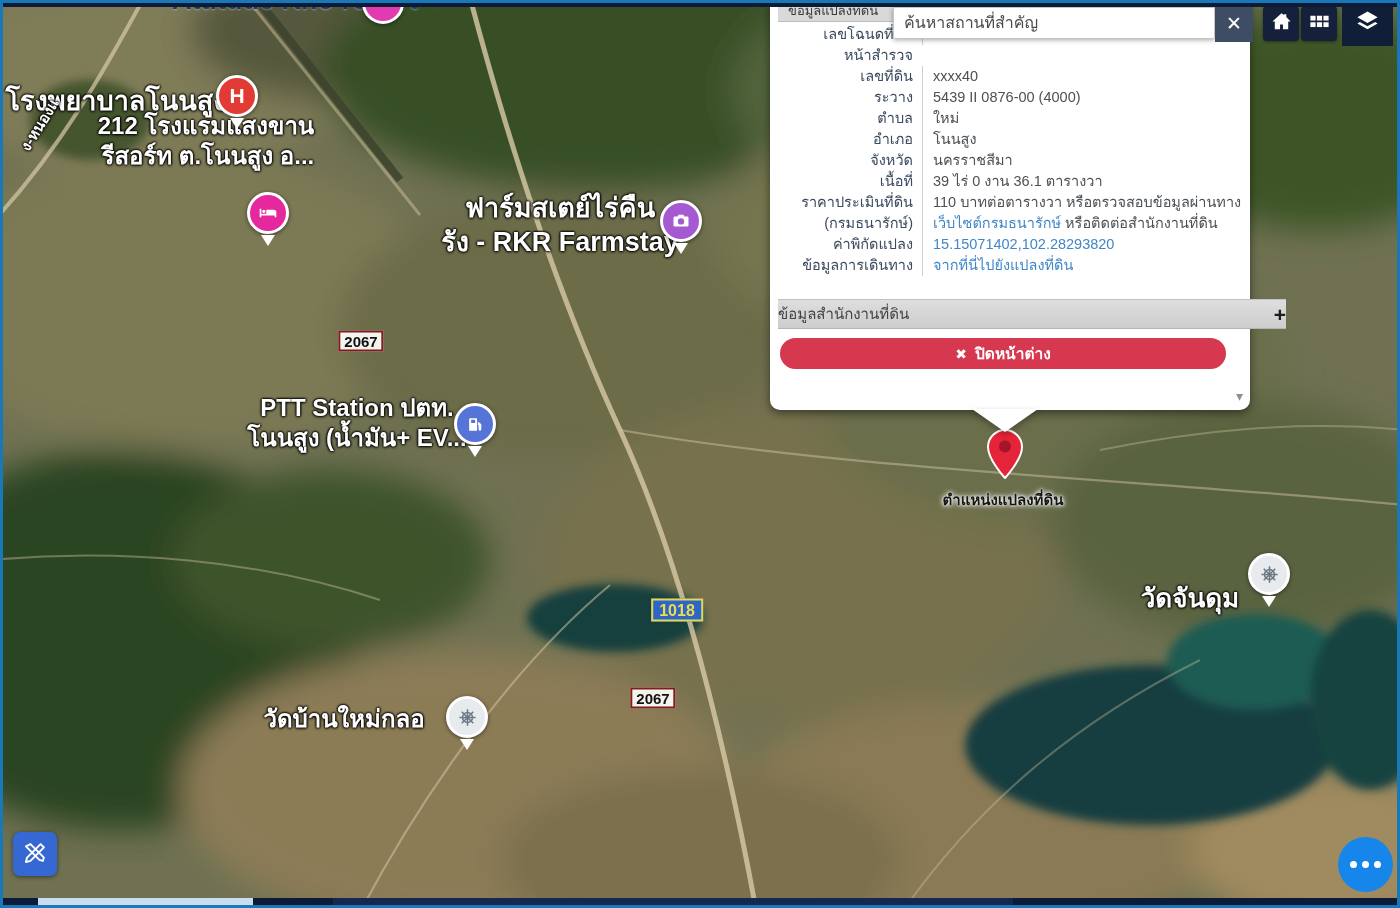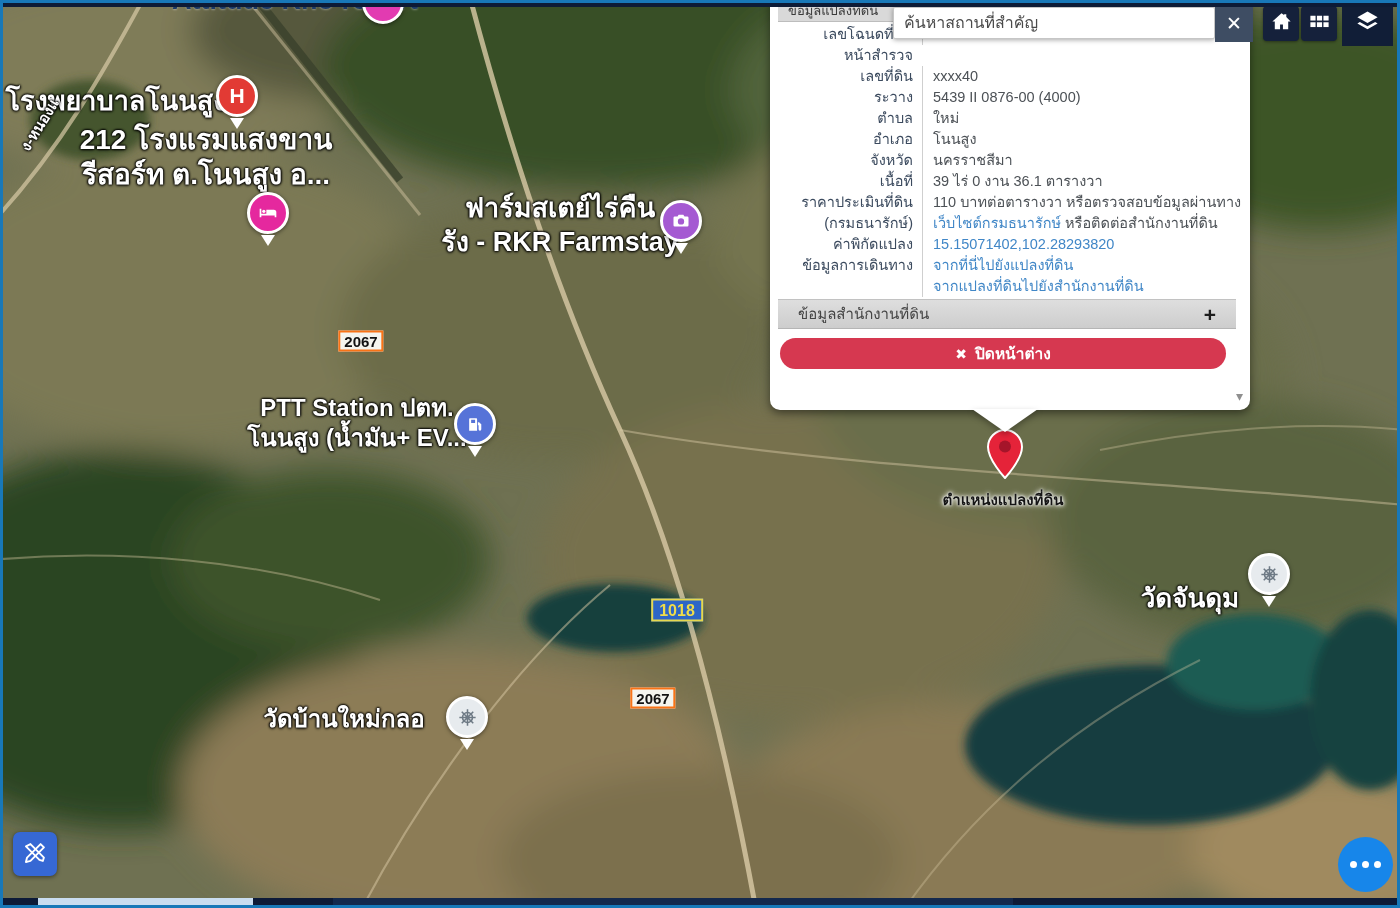--- a/index.html
+++ b/index.html
@@ -13,37 +13,37 @@
   .map-label{position:absolute;transform:translate(-50%,-50%);white-space:pre-line;text-align:center;font-weight:bold;line-height:1.25;z-index:3;pointer-events:none;}
   .map-label.white{color:#fff;text-shadow:0 1px 3px rgba(0,0,0,.95),0 -1px 2px rgba(0,0,0,.7),1px 0 2px rgba(0,0,0,.8),-1px 0 2px rgba(0,0,0,.8);}
   .map-label.navy{color:#1d3a66;text-shadow:0 1px 2px rgba(255,255,255,.35);}
   
   .poi-pin{position:absolute;width:0;height:0;z-index:4;}
   .pin-head{position:absolute;left:-21px;top:-21px;width:42px;height:42px;border-radius:50%;border:3px solid #fff;display:flex;align-items:center;justify-content:center;box-shadow:0 1px 4px rgba(0,0,0,.5);}
   .pin-tail{position:absolute;left:-7px;top:22px;width:0;height:0;border-left:7px solid transparent;border-right:7px solid transparent;border-top:11px solid #fff;}
   .pin-letter{color:#fff;font-weight:bold;font-size:21px;}
   
   .shield{position:absolute;transform:translate(-50%,-50%);font-weight:bold;z-index:3;}
-  .shield.white{background:#f4f4ee;border:2px solid #f97316;color:#111;font-size:15px;padding:0 4px;line-height:17px;}
+  .shield.white{background:#f4f4ee;border:2px solid #7f1d1d;color:#111;font-size:15px;padding:0 4px;line-height:17px;}
   .shield.blue{background:#2d66c6;border:2px solid #e6d84e;color:#efdc4a;font-size:16px;padding:0 6px;line-height:19px;}
   
   #parcel-pin{position:absolute;z-index:5;}
   #parcel-label{position:absolute;transform:translate(-50%,0);color:#151515;font-weight:bold;font-size:15px;z-index:5;
     text-shadow:0 0 2px #fff,0 0 4px #fff,0 0 6px rgba(255,255,255,.9);}
   
   #panel{position:absolute;left:770px;top:0;width:480px;height:410px;background:#ffffff;border-radius:0 0 10px 10px;box-shadow:0 3px 10px rgba(0,0,0,.5);z-index:10;text-decoration:underline;}
   #panel-tail{position:absolute;left:972px;top:409px;width:0;height:0;border-left:33px solid transparent;border-right:33px solid transparent;border-top:23px solid #fff;z-index:10;filter:drop-shadow(0 3px 3px rgba(0,0,0,.3));}
   #panel-header{position:absolute;left:8px;top:0;width:458px;height:22px;background:#d9d9d9;border-bottom:1px solid #bdbdbd;color:#3a3a3a;font-size:13px;line-height:22px;padding-left:10px;overflow:hidden;}
   #panel-rows{position:absolute;left:8px;top:24px;width:458px;}
   .prow{display:flex;align-items:stretch;}
   .plab{width:144px;text-align:right;padding-right:9px;color:#3b4a5e;font-size:14.5px;line-height:21px;flex:none;}
   .pval{flex:1;border-left:1px solid #cfcfcf;padding-left:10px;color:#4c5156;font-size:14.5px;line-height:21px;}
   .pline{min-height:21px;white-space:nowrap;}
   .plink{color:#4187c7;cursor:pointer;text-align:right;}
-  #office-bar{position:absolute;left:8px;top:299px;width:458px;height:30px;background:linear-gradient(#dedede,#cdcdcd);border-top:1px solid #c2c2c2;border-bottom:1px solid #b5b5b5;display:flex;align-items:center;justify-content:space-between;padding:0 20px;color:#454545;font-size:15px;gap:40px;}
+  #office-bar{position:absolute;left:8px;top:299px;width:508px;height:30px;background:linear-gradient(#dedede,#cdcdcd);border-top:1px solid #c2c2c2;border-bottom:1px solid #b5b5b5;display:flex;align-items:center;justify-content:space-between;padding:0 0;color:#454545;font-size:15px;gap:40px;}
   #office-plus{font-size:21px;font-weight:bold;color:#1c1c1c;line-height:1;cursor:pointer;}
   #close-window-btn{position:absolute;left:10px;top:338px;width:446px;height:31px;background:#d63850;border:none;border-radius:17px;color:#fff;font-size:15.5px;font-weight:bold;cursor:pointer;display:flex;align-items:center;justify-content:center;gap:8px;}
   #close-window-btn .btn-x{font-size:14px;}
   #panel-scroll-down{position:absolute;right:7px;bottom:6px;color:#8f8f8f;font-size:14px;}
   
   #search-box{position:absolute;left:893px;top:7px;width:322px;height:32px;background:#fff;border:1px solid #c6c6c6;border-radius:2px;box-shadow:0 1px 5px rgba(0,0,0,.35);z-index:20;}
   #search-input{width:100%;height:100%;border:none;outline:none;background:transparent;font-size:16px;color:#333;padding:0 10px;}
   #search-input::placeholder{color:#4a4a4a;opacity:1;}
   #search-close{position:absolute;left:1215px;top:4px;width:38px;height:38px;background:#3e4d63;color:#fff;font-size:19px;display:flex;align-items:center;justify-content:center;cursor:pointer;z-index:20;}
   
@@ -107,21 +107,21 @@
       <path d="M360 912 C 430 780, 520 660, 610 585" stroke-width="2.2" stroke-opacity="0.5"></path>
       <path d="M-10 560 C 120 548, 260 560, 380 600" stroke-width="2" stroke-opacity="0.4"></path>
       <path d="M900 915 C 980 800, 1080 720, 1200 660" stroke-width="2" stroke-opacity="0.35"></path>
       <path d="M1405 430 C 1300 420, 1200 430, 1100 450" stroke-width="2" stroke-opacity="0.35"></path>
     </g>
   </svg>
 
   <div id="labels-layer">
       <div class="map-label navy" style="left: 295px; top: 1px; font-size: 27px;">Attitude Kho resort</div>
       <div class="map-label white" style="left: 116px; top: 102px; font-size: 27px;">โรงพยาบาลโนนสูง</div>
-      <div class="map-label white" style="left: 206px; top: 157px; font-size: 28px;">212 โรงแรมแสงขาน
+      <div class="map-label white" style="left: 206px; top: 141px; font-size: 24px; text-align: right;">212 โรงแรมแสงขาน
 รีสอร์ท ต.โนนสูง อ...</div>
       <div class="map-label white" style="left: 560px; top: 226px; font-size: 27px;">ฟาร์มสเตย์ไร่คืน
 รัง - RKR Farmstay</div>
       <div class="map-label white" style="left: 357px; top: 423px; font-size: 24px;">PTT Station ปตท.
 โนนสูง (น้ำมัน+ EV...</div>
       <div class="map-label white" style="left: 1190px; top: 574px; font-size: 26px; margin-top: 24px;">วัดจันดุม</div>
       <div class="map-label white" style="left: 344px; top: 719px; font-size: 24px;">วัดบ้านใหม่กลอ</div>
       <div class="map-label white" style="left: 40px; top: 125px; font-size: 15px; transform: translate(-50%, -50%) rotate(-58deg);">ง-หนองแ</div>
     </div>
   <div id="markers-layer">
@@ -284,21 +284,20 @@
           <div class="pval">
             <div class="pline"><span class="plink">15.15071402,102.28293820</span></div>
           </div>
         </div>
         <div class="prow">
           <div class="plab">
             <div>ข้อมูลการเดินทาง</div>
           </div>
           <div class="pval">
             <div class="pline"><span class="plink">จากที่นี่ไปยังแปลงที่ดิน</span></div>
-            <div class="pline"><span class="plink">จากแปลงที่ดินไปยังสำนักงานที่ดิน</span></div>
           </div>
         </div>
       </div>
     <div id="office-bar">
       <span>ข้อมูลสำนักงานที่ดิน</span>
       <span id="office-plus">+</span>
     </div>
     <button id="close-window-btn">
       <span class="btn-x">✖</span>
       <span>ปิดหน้าต่าง</span>

